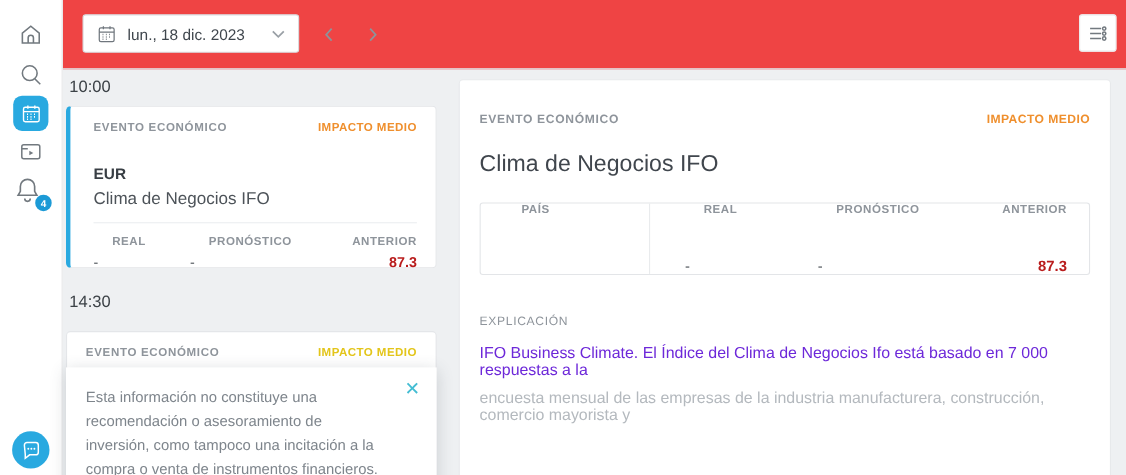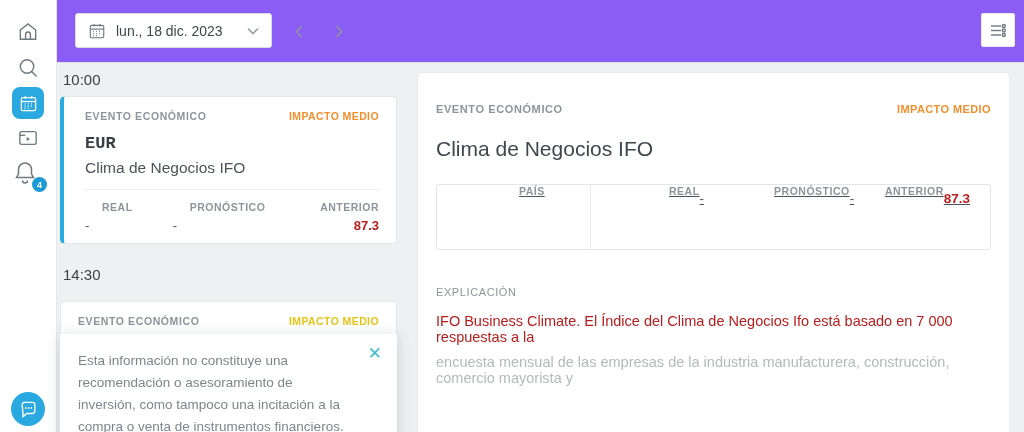--- a/index.html
+++ b/index.html
@@ -14,21 +14,21 @@
   .side-icon{position:absolute;left:50%;transform:translateX(-50%);cursor:pointer;}
   .side-home{top:20px;}
   .side-search{top:56px;}
   .side-cal{top:87px;width:32px;height:32px;background:#29a9e0;border-radius:8px;display:flex;align-items:center;justify-content:center;}
   .side-video{top:128px;}
   .side-bell{top:160px;width:30px;height:30px;}
   .bell-badge{position:absolute;right:-4px;bottom:-2px;width:15px;height:15px;background:#1c9ad6;border-radius:50%;
     color:#fff;font-size:9px;font-weight:bold;display:flex;align-items:center;justify-content:center;}
   .side-chat{top:auto;bottom:6px;width:34px;height:34px;background:#29a9e0;border-radius:50%;display:flex;align-items:center;justify-content:center;}
   
-  .topbar{position:absolute;left:57px;top:0;right:0;height:62px;background:#8b5cf6;border-bottom:1px solid #e0e3e6;z-index:4;}
+  .topbar{position:absolute;left:57px;top:0;right:0;height:62px;background:#ef4444;border-bottom:1px solid #e0e3e6;z-index:4;}
   .date-btn{position:absolute;left:18px;top:13px;width:197px;height:35px;background:#fff;border:1px solid #d9dcdf;border-radius:3px;
     box-sizing:border-box;display:flex;align-items:center;padding:0 12px;gap:10px;cursor:pointer;}
   .date-label{font-size:14px;color:#3f464d;}
   .date-caret{margin-left:auto;}
   .nav-chevron{position:absolute;top:21px;width:20px;height:20px;display:flex;align-items:center;justify-content:center;cursor:pointer;}
   .nav-prev{left:232px;}
   .nav-next{left:272px;}
   .filter-btn{position:absolute;right:9px;top:13px;width:34px;height:34px;background:#fff;border-radius:3px;
     display:flex;align-items:center;justify-content:center;cursor:pointer;box-shadow:0 0 0 1px #e7e9eb inset;}
   
@@ -37,21 +37,21 @@
   .time-1{top:9px;}
   .time-2{top:204px;}
   .card{position:absolute;left:4px;width:337px;background:#fff;border:1px solid #e4e6e9;border-radius:4px;box-sizing:border-box;padding:13px 17px;cursor:pointer;}
   .card-1{top:34px;height:148px;border-left:4px solid #29a9e0;border-top-left-radius:5px;border-bottom-left-radius:5px;padding-left:21px;}
   .card-2{top:239px;height:190px;}
   .card-head{display:flex;justify-content:space-between;align-items:center;}
   .kicker{font-size:10.5px;font-weight:bold;letter-spacing:.6px;color:#8e949b;}
   .impact{font-size:10.5px;font-weight:bold;letter-spacing:.4px;}
   .impact-medium{color:#ef8f2d;}
   .impact-low{color:#e3c51a;}
-  .card-currency{margin-top:12px;font-size:17px;font-weight:bold;color:#383e44;font-family:Liberation Mono, monospace;}
+  .card-currency{margin-top:28px;font-size:14px;font-weight:bold;color:#383e44;}
   .card-title{margin-top:6px;font-size:15.5px;color:#4d5359;}
   .card-divider{margin-top:12px;border-top:1px solid #eceef0;}
   .card-stats{margin-top:11px;display:flex;}
   .stat{flex:1;}
   .stat-mid{flex:1.35;}
   .stat-right{text-align:right;}
   .stat-label{font-size:10.5px;font-weight:bold;letter-spacing:.5px;color:#8e949b;margin-left:17px;}
   .stat-value{margin-top:5px;font-size:13px;color:#4d5359;}
   .stat-strong{font-weight:bold;color:#b91c1c;}
   
@@ -60,28 +60,28 @@
   .popup-text{font-size:13.5px;line-height:1.62;color:#7e858c;max-width:292px;}
   .popup-close{position:absolute;top:11px;right:15px;font-size:17px;color:#44bdd3;cursor:pointer;line-height:1;}
   
   .detail{position:absolute;left:417px;top:72px;width:593px;height:380px;background:#fff;border:1px solid #e7e9eb;border-radius:4px;
     box-sizing:border-box;padding:0 18px;}
   .detail-head{padding-top:30px;display:flex;justify-content:space-between;align-items:center;}
   .detail-kicker{font-size:11px;font-weight:bold;letter-spacing:.6px;color:#8e949b;}
   .detail-impact{font-size:11px;font-weight:bold;letter-spacing:.4px;color:#ef8f2d;}
   .detail-title{margin-top:22px;font-size:21px;color:#40464d;}
   .detail-table{margin-top:23px;height:64px;border:1px solid #e3e5e8;border-radius:3px;display:flex;align-items:stretch;}
-  .tcell{display:flex;justify-content:center;text-decoration:underline;}
+  .tcell{display:flex;flex-direction:column;justify-content:space-between;}
   .tcell .stat-value{margin-top:6px;font-size:13.5px;}
   .tcell-country{flex:0 0 24%;padding-left:20px;border-right:1px solid #e9ebed;}
   .tcell-real{flex:0 0 20%;padding-left:32px;}
   .tcell-forecast{flex:1;padding-left:10px;}
   .tcell-prev{flex:0 0 18%;text-align:right;padding-right:20px;}
   .expl-label{margin-top:36px;font-size:11px;font-weight:normal;letter-spacing:.6px;color:#8e949b;}
-  .expl-line1{margin-top:15px;font-size:14.5px;color:#b91c1c;}
+  .expl-line1{margin-top:15px;font-size:14.5px;color:#6d28d9;}
   .expl-line2{margin-top:9px;font-size:14.5px;color:#b4b9be;}
   .read-more{margin-top:13px;display:flex;align-items:center;justify-content:center;gap:7px;cursor:pointer;}
   .read-more-label{font-size:12px;font-weight:bold;letter-spacing:.4px;color:#2ba4dd;}
 </style>
 </head>
 <body>
 
 <div class="sidebar">
   <div class="side-icon side-home">
     <svg width="23" height="23" viewBox="0 0 24 24" fill="none" stroke="#72797f" stroke-width="1.5">

